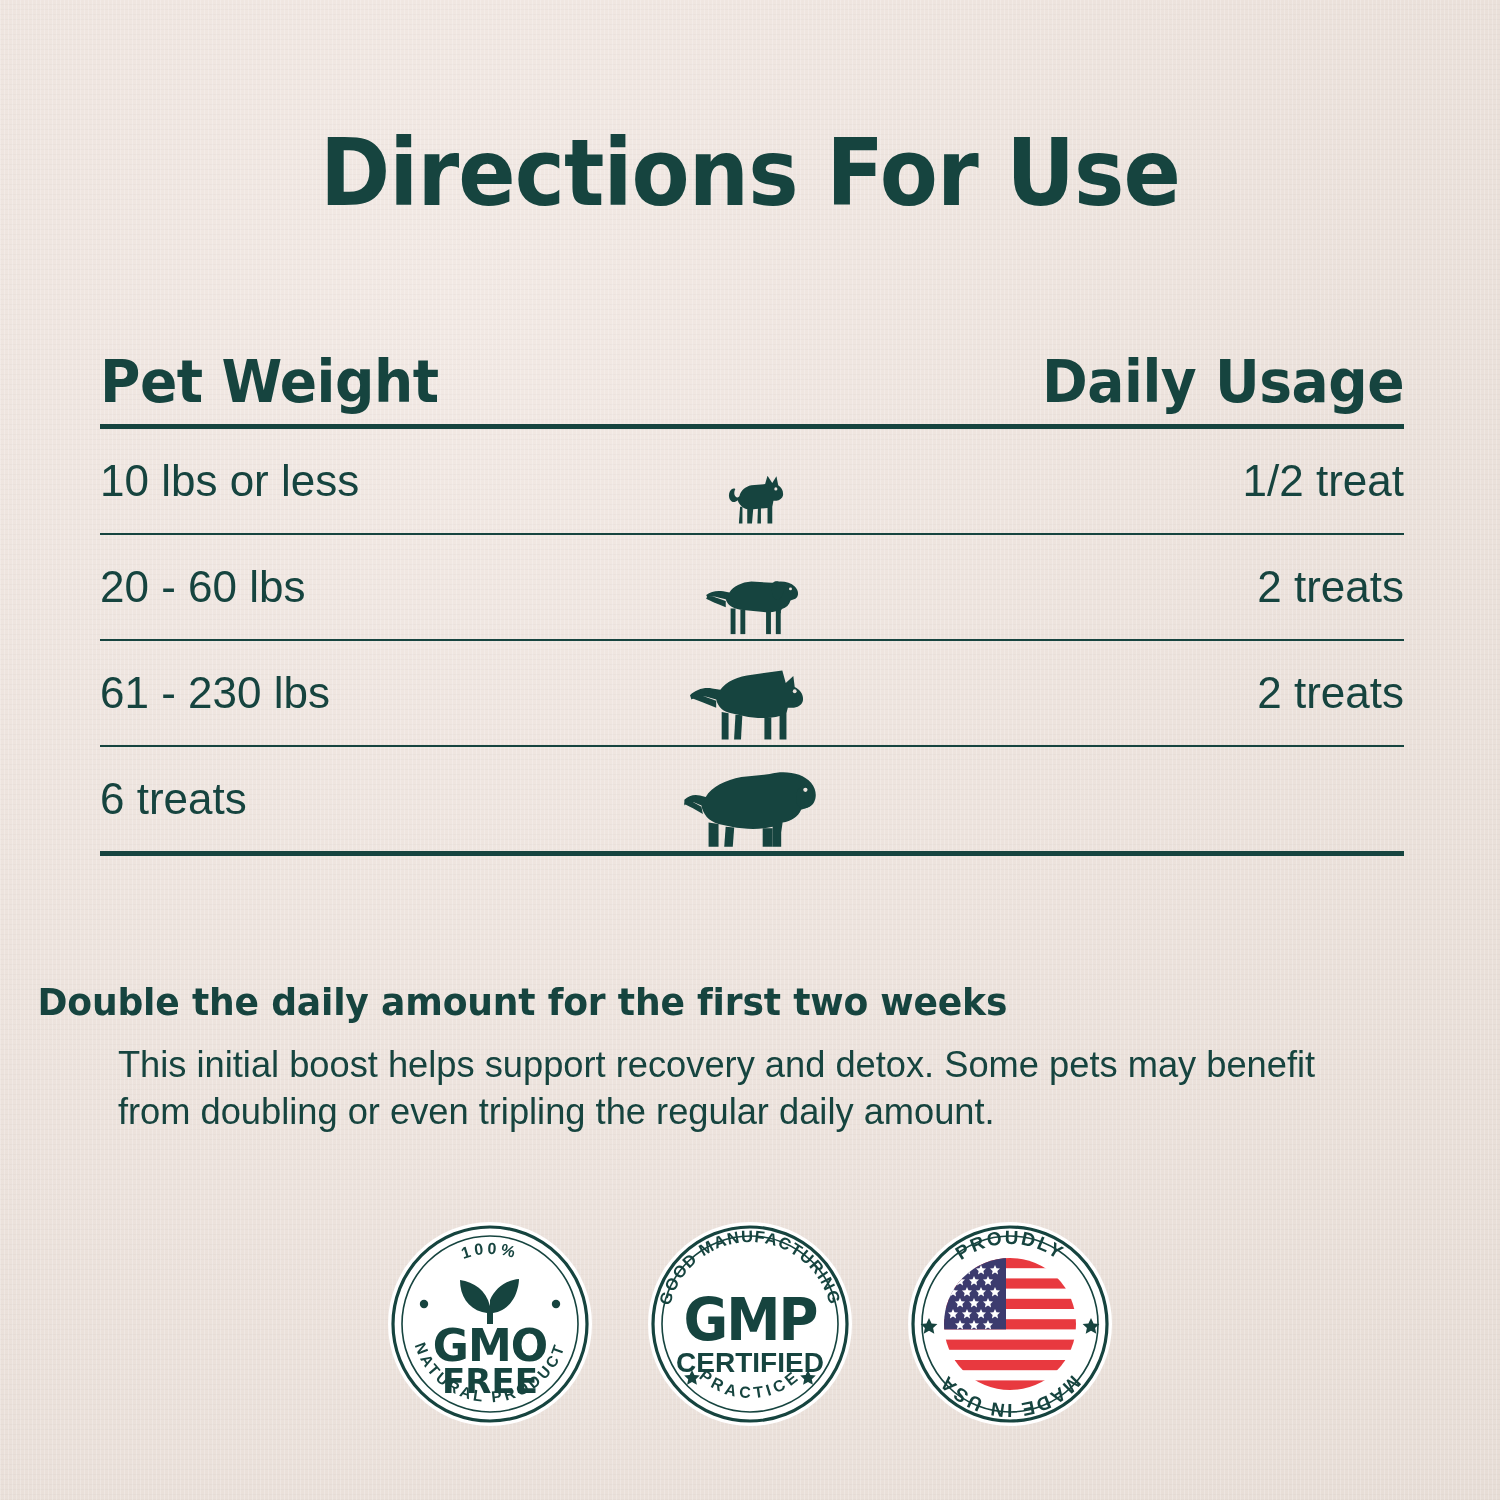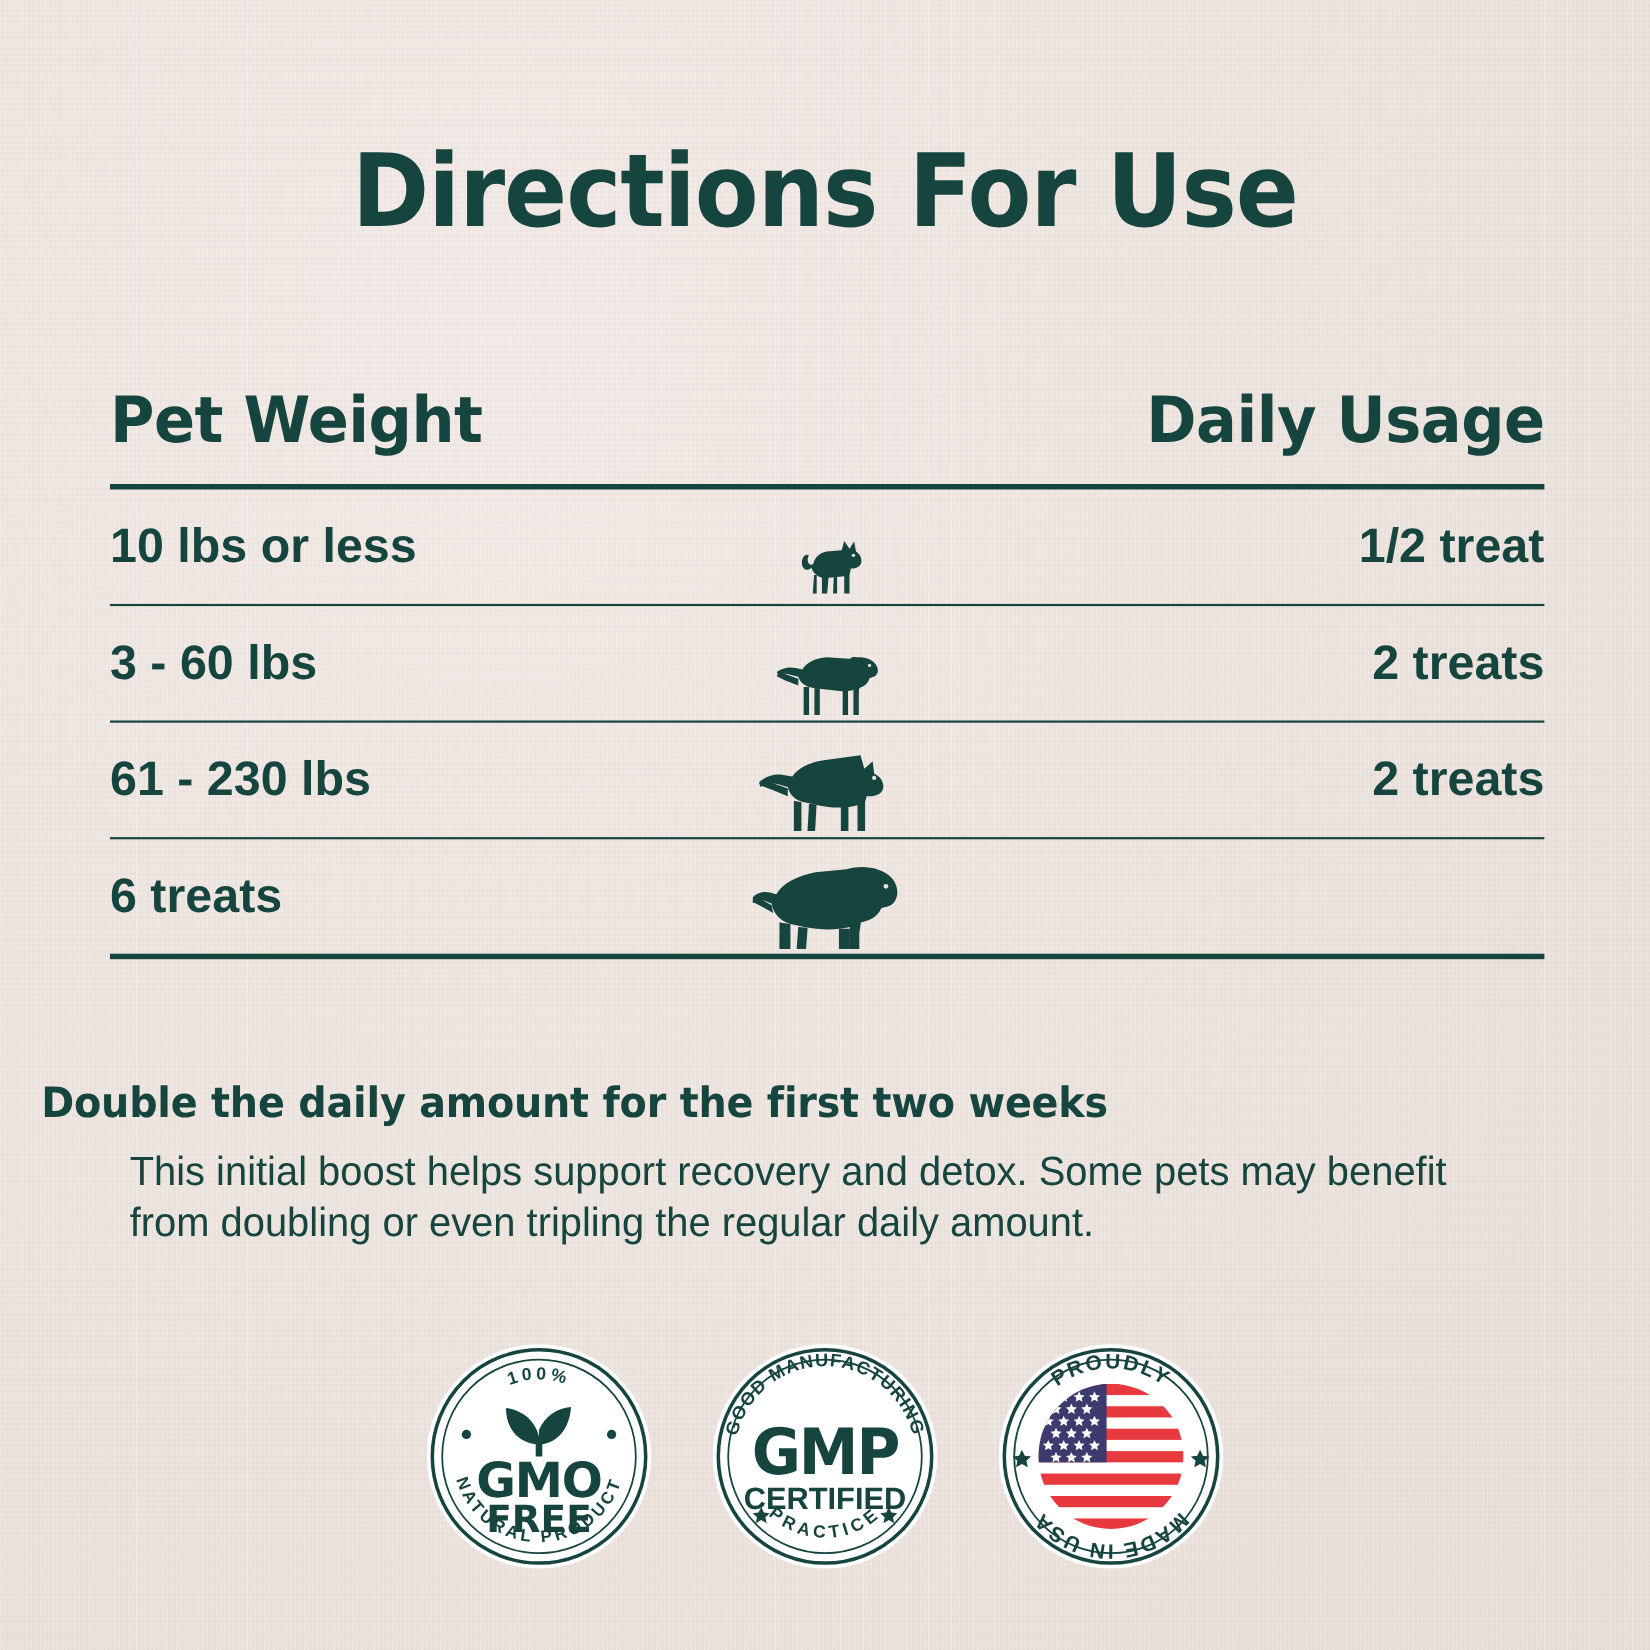--- a/index.html
+++ b/index.html
@@ -44,21 +44,21 @@
     position: absolute;
     left: 100px;
     top: 348px;
     width: 1304px;
   }
 
   .thead {
     display: flex;
     justify-content: space-between;
     align-items: flex-end;
-    padding-bottom: 24px;
+    padding-bottom: 8px;
   }
   .th {
     color: #16443f;
     font-family: "DejaVu Sans", sans-serif;
     font-weight: bold;
     font-size: 58px;
     letter-spacing: -0.5px;
     transform: scaleX(0.95);
     transform-origin: left bottom;
   }
@@ -78,21 +78,21 @@
   .row {
     height: 104px;
     display: flex;
     align-items: center;
     justify-content: space-between;
     position: relative;
   }
   .cell-weight, .cell-usage {
     color: #16443f;
     font-family: "Liberation Sans", sans-serif;
-    font-weight: 700;
+    font-weight: 400;
     font-size: 44px;
     letter-spacing: 0px;
     white-space: nowrap;
   }
   .cell-usage { text-align: right; }
   .cell-icon {
     position: absolute;
     left: 50%;
     transform: translateX(-50%);
     bottom: 0;
@@ -170,21 +170,21 @@
         <path d="M40 60 L44 60 L44 88 L38 88 Z"></path>
         <path d="M70 62 L75 62 L75 88 L69 88 Z"></path>
         <circle cx="100" cy="30" r="2.6" fill="#ece2dc"></circle>
       </svg>
     </div>
     <div class="cell-usage">1/2 treat</div>
   </div>
   <div class="rule-thin"></div>
 
   <div class="row">
-    <div class="cell-weight">3 - 60 lbs</div>
+    <div class="cell-weight">20 - 60 lbs</div>
     <div class="cell-icon">
       <svg width="104" height="66" viewBox="0 0 170 108" fill="#16443f">
         <path d="M118 16 C131 12 147 14 155 22 C162 29 162 38 156 42 L148 45 C146 52 141 57 134 59 L132 62 L132 66 L126 66 L126 62 C120 64 112 65 104 64 L66 60 L58 58 C50 56 44 50 42 43 L30 40 C24 38 18 38 12 40 L10 36 C18 30 28 28 38 30 L48 32 C54 22 68 15 84 14 L118 16 Z"></path>
         <path d="M122 14 C128 12 134 16 136 23 C138 31 135 40 129 43 C124 45 119 41 118 34 C117 25 118 17 122 14 Z"></path>
         <path d="M50 58 L58 58 L58 100 L50 100 Z"></path>
         <path d="M66 60 L74 60 L74 100 L66 100 Z"></path>
         <path d="M108 62 L116 62 L116 100 L108 100 Z"></path>
         <path d="M124 62 L132 62 L132 100 L124 100 Z"></path>
         <path d="M42 46 L20 38 L12 38 L10 42 L22 48 L42 56 Z"></path>
         <circle cx="148" cy="26" r="2.4" fill="#ece2dc"></circle>

